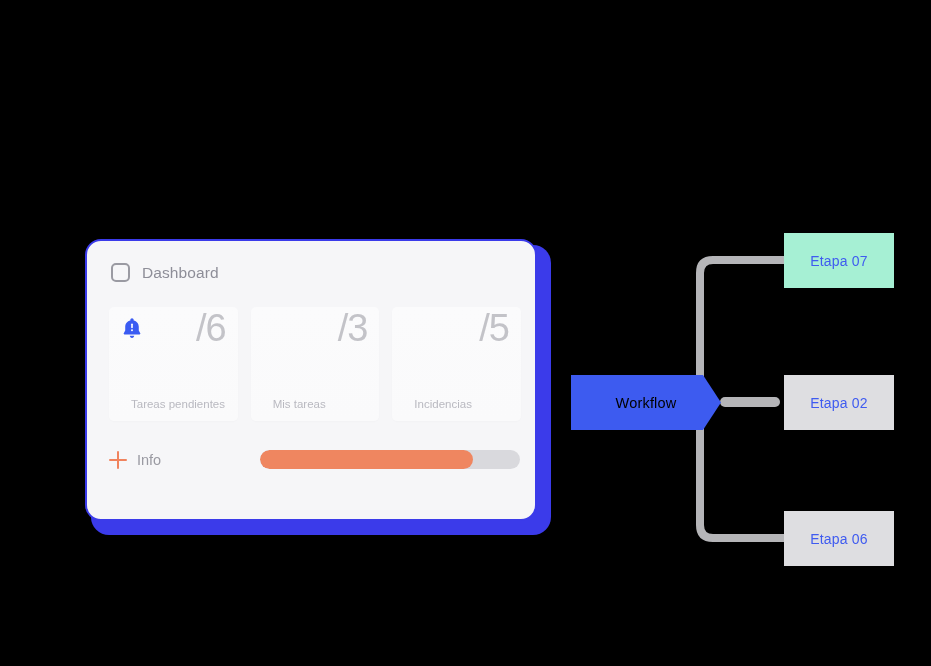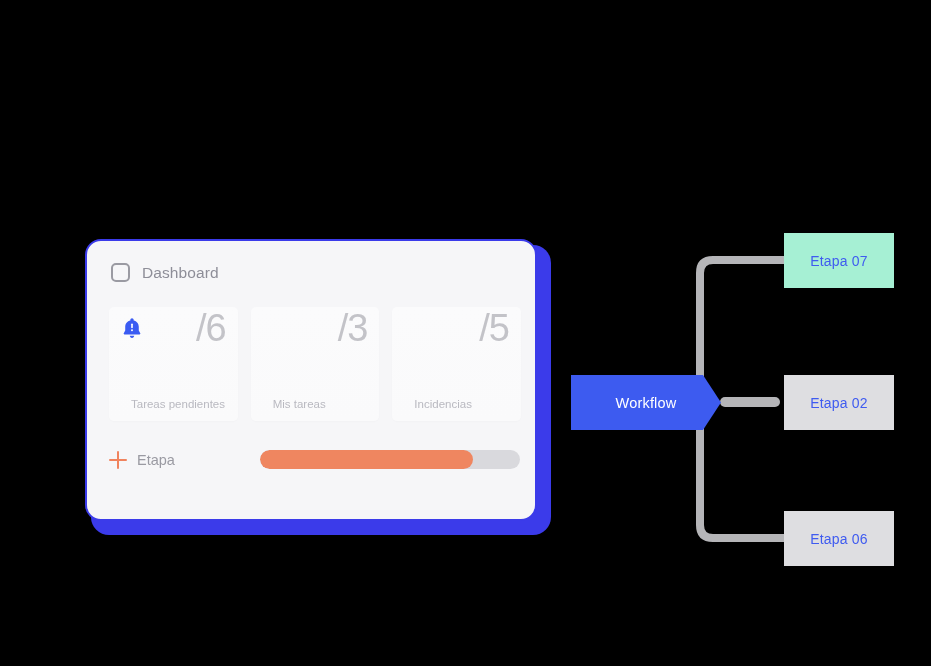--- a/index.html
+++ b/index.html
@@ -200,21 +200,21 @@
   }
   .etapa-01 { left: 224px; top: 8px;   background: #a6f0d4; }
   .etapa-02 { left: 224px; top: 150px; background: #dedee1; }
   .etapa-03 { left: 224px; top: 286px; background: #dedee1; }
 
   .workflow-node {
     left: 11px;
     top: 150px;
     width: 150px;
     height: 55px;
-    color: #ffffff;
+    color: #000000;
     font-size: 14.5px;
     background: #3d5bf0;
     clip-path: polygon(0 0, 88% 0, 100% 50%, 88% 100%, 0 100%);
   }
 </style>
 </head>
 <body>
 
 <div id="stage">
 
@@ -249,21 +249,21 @@
 
         <div class="stat-card">
           <div class="stat-number">/5</div>
           <div class="stat-label">Incidencias</div>
         </div>
 
       </div>
 
       <div class="info-row">
         <div class="plus-icon"></div>
-        <div class="info-label">Etapa</div>
+        <div class="info-label">Info</div>
         <div class="progress-track">
           <div class="progress-fill" id="progress-fill" style="width: 82%;"></div>
         </div>
       </div>
 
     </div>
   </div>
 
   <div class="flow">
 

